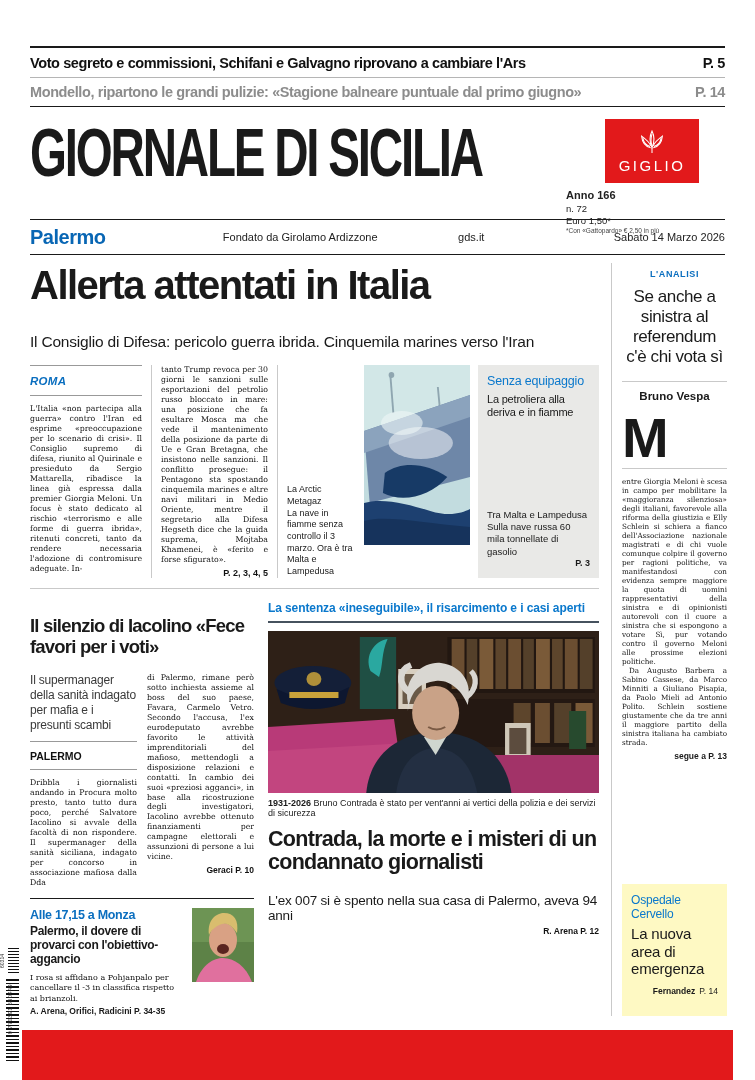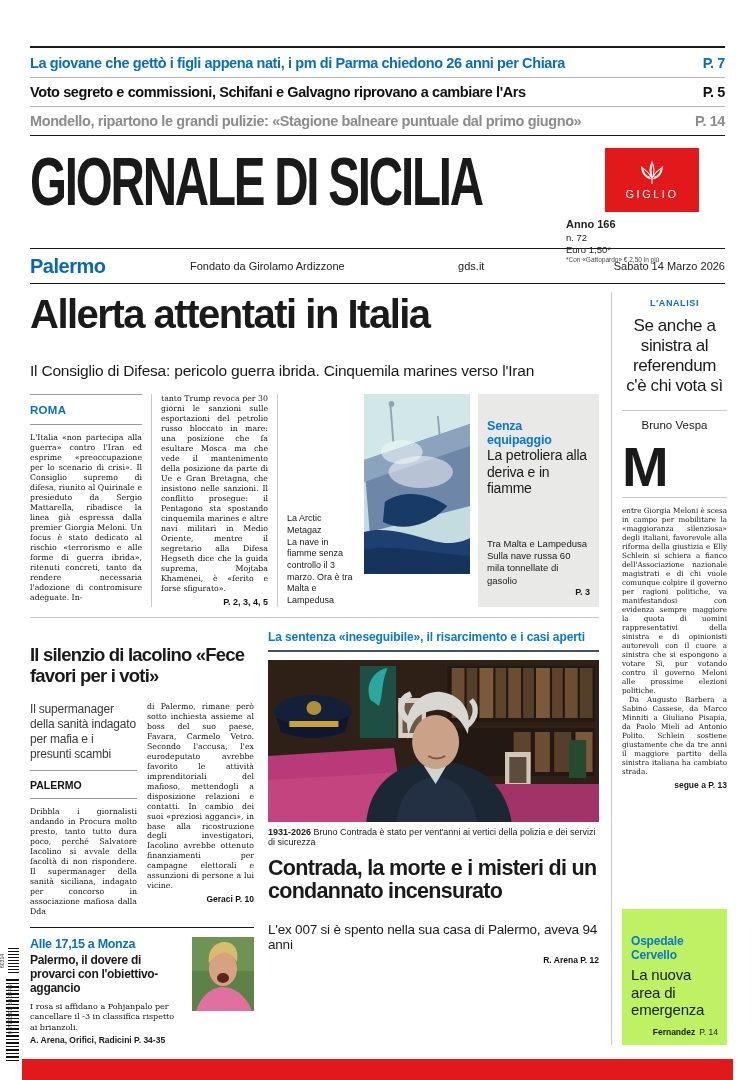--- a/index.html
+++ b/index.html
@@ -15,53 +15,53 @@
   .teaser.black{color:#111;}
   .teaser.gray{color:#8c8c8c;}
   .teaser .pg{margin-left:12px;white-space:nowrap;}
   
   .masthead{position:relative;margin:10px 30px 0;height:100px;}
   .mast-title{display:inline-block;font-size:54px;font-weight:bold;letter-spacing:-2.5px;
               line-height:1;white-space:nowrap;transform:scale(0.88,1.28);transform-origin:left top;}
   .giglio-box{position:absolute;right:26px;top:2px;width:94px;height:64px;background:#e2191b;
               display:flex;flex-direction:column;align-items:center;justify-content:center;color:#fff;}
   .giglio-box .lily{width:30px;height:26px;}
-  .giglio-box .brand{font-size:11px;letter-spacing:2.5px;margin-top:2px;}
+  .giglio-box .brand{font-size:15px;letter-spacing:2.5px;margin-top:2px;}
   .edition{position:absolute;left:536px;top:72px;font-size:9.5px;line-height:1.25;color:#222;}
   .edition .anno{font-weight:bold;font-size:11px;}
   .edition .nota{font-size:6.5px;color:#444;}
   
   .dateline{margin:2px 30px 0;border-top:1px solid #1a1a1a;border-bottom:1px solid #1a1a1a;
             height:36px;display:grid;grid-template-columns:160px 1fr 1fr 160px;align-items:center;
             font-size:11px;color:#222;}
   .dateline .city{color:#0866b4;font-weight:bold;font-size:20px;letter-spacing:-0.5px;}
-  .dateline .founder{text-align:left;}
+  .dateline .founder{text-align:right;}
   .dateline .site{text-align:center;}
   .dateline .date{text-align:right;}
   
   .content{display:grid;grid-template-columns:1fr 116px;column-gap:12px;margin:8px 28px 0 30px;}
   .aside{border-left:1px solid #c9c9c9;padding-left:10px;display:flex;flex-direction:column;}
   
   .lead-headline{font-size:40px;font-weight:bold;letter-spacing:-1.5px;line-height:1.04;margin-top:2px;}
   .lead-standfirst{font-size:15.5px;font-weight:normal;color:#1a1a1a;margin-top:9px;letter-spacing:-0.2px;}
   .rowA{display:grid;grid-template-columns:112px 126px 90px 112px 1fr;margin-top:14px;min-height:180px;}
   .rA-col2,.rA-col3{border-left:1px solid #c9c9c9;padding-left:9px;margin-left:9px;}
   .kicker-block{border-top:1px solid #999;border-bottom:1px solid #999;padding:5px 0 6px;margin-bottom:8px;}
   .kicker{font-size:11.5px;font-weight:bold;letter-spacing:0.3px;}
-  .kicker.blue{color:#0a6ebf;}
+  .kicker.blue{color:#0a6ebf;font-style:italic;}
   .serif{font-family:"DejaVu Serif",serif;font-size:7.8px;line-height:1.28;text-align:justify;color:#111;}
   .pages-ref{text-align:right;font-weight:bold;font-size:9px;margin-top:3px;color:#111;}
   .rA-col3{display:flex;align-items:flex-end;}
   .photo-caption{font-size:9px;line-height:1.3;color:#1a1a1a;}
   .photo-caption .cap-b{font-weight:normal;display:block;}
   .rA-photo{margin-left:6px;}
   .rA-photo svg{display:block;width:100%;height:180px;}
   .panel{background:#e9e9e7;margin-left:8px;padding:9px 9px 8px;display:flex;flex-direction:column;}
-  .panel-kicker{color:#0a78cc;font-weight:bold;font-size:12.5px;letter-spacing:-0.2px;margin-top:16px;}
-  .panel-head{font-size:14px;font-weight:normal;line-height:1.18;letter-spacing:-0.2px;}
+  .panel-kicker{color:#0a78cc;font-weight:normal;font-size:12.5px;letter-spacing:-0.2px;}
+  .panel-head{font-size:11px;font-weight:normal;line-height:1.18;margin-top:5px;letter-spacing:-0.2px;}
   .panel-dek{font-size:9.5px;line-height:1.3;margin-top:auto;}
   .panel-page{text-align:right;font-weight:bold;font-size:9px;}
   .rule-light{border-top:1px solid #c9c9c9;margin:10px 0 0;}
   
   .rowB{display:grid;grid-template-columns:224px 1fr;column-gap:14px;margin-top:12px;}
   .iac-head{font-size:18.5px;font-weight:bold;letter-spacing:-0.8px;line-height:1.12;}
   .iac-grid{display:grid;grid-template-columns:1fr 1fr;column-gap:10px;margin-top:9px;}
   .iac-standfirst{font-size:12px;font-weight:normal;color:#3a3a3a;line-height:1.25;letter-spacing:-0.2px;}
   .iac-kicker-block{border-top:1px solid #999;border-bottom:1px solid #999;padding:4px 0 5px;margin:8px 0;}
   .iac-kicker{font-size:10.5px;font-weight:bold;color:#111;}
@@ -78,30 +78,30 @@
                    padding-bottom:6px;border-bottom:2px solid #46525e;}
   .contrada-photo{margin-top:8px;}
   .contrada-photo svg{display:block;width:100%;height:162px;}
   .contrada-caption{font-size:9px;margin-top:5px;color:#1a1a1a;}
   .contrada-caption .years{font-weight:bold;}
   .contrada-head{font-size:21.5px;font-weight:bold;letter-spacing:-0.7px;line-height:1.1;margin-top:10px;}
   .contrada-dek{font-size:13.5px;font-weight:normal;margin-top:15px;color:#1a1a1a;letter-spacing:-0.2px;}
   
   .aside-kicker{color:#0a6ebf;font-weight:bold;font-size:9px;text-align:center;letter-spacing:0.6px;margin-top:6px;}
   .aside-head{font-size:17px;font-weight:normal;text-align:center;line-height:1.18;margin-top:8px;letter-spacing:-0.4px;}
-  .aside-byline{text-align:center;font-weight:normal;font-size:11.5px;border-top:1px solid #c9c9c9;
+  .aside-byline{text-align:center;font-weight:bold;font-size:11.5px;border-top:1px solid #c9c9c9;
                 padding-top:8px;margin-top:14px;}
   .dropcap-wrap{border-bottom:1px solid #c9c9c9;padding:4px 0 6px;margin-top:8px;}
   .dropcap{font-size:56px;font-weight:bold;line-height:0.85;letter-spacing:-1px;}
   .aside-body{font-family:"DejaVu Serif",serif;font-size:7.2px;line-height:1.25;text-align:justify;
               color:#111;margin-top:8px;}
   .aside-body p{margin:0;}
   .aside-body p + p{text-indent:7px;}
   .continuation{text-align:right;font-weight:bold;font-size:8.5px;margin-top:4px;}
-  .aside-panel{background:#bef264;padding:9px 9px 8px;margin-top:auto;}
+  .aside-panel{background:#fef9c3;padding:9px 9px 20px;margin-top:auto;}
   .aside-panel .panel-kicker{font-size:12px;}
   .aside-panel .panel-head{font-size:15px;margin-top:4px;}
   .aside-panel .panel-by{display:flex;justify-content:flex-end;gap:4px;font-size:8.5px;margin-top:8px;}
   .aside-panel .panel-by .b{font-weight:bold;}
   
   .ad{position:relative;margin:14px 22px 0;height:166px;background:#e2191b;color:#fff;}
   .ad-main{display:flex;align-items:center;height:140px;padding:0 34px 0 46px;}
   
   .barcode{position:absolute;left:2px;top:948px;width:20px;height:126px;}
   .barcode .bars-top{width:11px;height:26px;margin-left:6px;
@@ -112,24 +112,20 @@
       font-size:5.5px;color:#333;letter-spacing:0.5px;white-space:nowrap;}
   .barcode .digits-top{position:absolute;left:-7px;top:10px;transform:rotate(-90deg);
       font-size:5px;color:#333;white-space:nowrap;}
 </style>
 </head>
 <body>
 
 <div class="page">
 
   <div class="topbar">
-    <div class="teaser blue">
-      <span>La giovane che gettò i figli appena nati, i pm di Parma chiedono 26 anni per Chiara</span>
-      <span class="pg">P. 7</span>
-    </div>
     <div class="teaser black">
       <span>Voto segreto e commissioni, Schifani e Galvagno riprovano a cambiare l'Ars</span>
       <span class="pg">P. 5</span>
     </div>
     <div class="teaser gray">
       <span>Mondello, ripartono le grandi pulizie: «Stagione balneare puntuale dal primo giugno»</span>
       <span class="pg">P. 14</span>
     </div>
   </div>
 
@@ -308,21 +304,21 @@
               <path d="M150 96 Q158 101 166 96" stroke="#7a5a44" stroke-width="2" fill="none"></path>
               <path d="M131 72 C126 44 148 30 162 32 C182 35 192 52 187 74 C182 60 170 48 157 50 C143 52 134 58 131 80 Z" fill="#d9d7d2"></path>
               <path d="M133 62 C120 52 124 38 134 34" stroke="#d9d7d2" stroke-width="6" fill="none"></path>
               <path d="M186 66 C196 58 196 46 190 40" stroke="#d9d7d2" stroke-width="5" fill="none"></path>
             </svg>
           </div>
           <div class="contrada-caption">
             <span class="years">1931-2026</span>
             <span>Bruno Contrada è stato per vent'anni ai vertici della polizia e dei servizi di sicurezza</span>
           </div>
-          <h2 class="contrada-head">Contrada, la morte e i misteri di un condannato incensurato</h2>
+          <h2 class="contrada-head">Contrada, la morte e i misteri di un condannato giornalisti</h2>
           <div class="contrada-dek">L'ex 007 si è spento nella sua casa di Palermo, aveva 94 anni</div>
           <div class="byline-row">
             <span>R. Arena</span>
             <span>P. 12</span>
           </div>
         </div>
       </div>
     </div>
 
     <aside class="aside">

